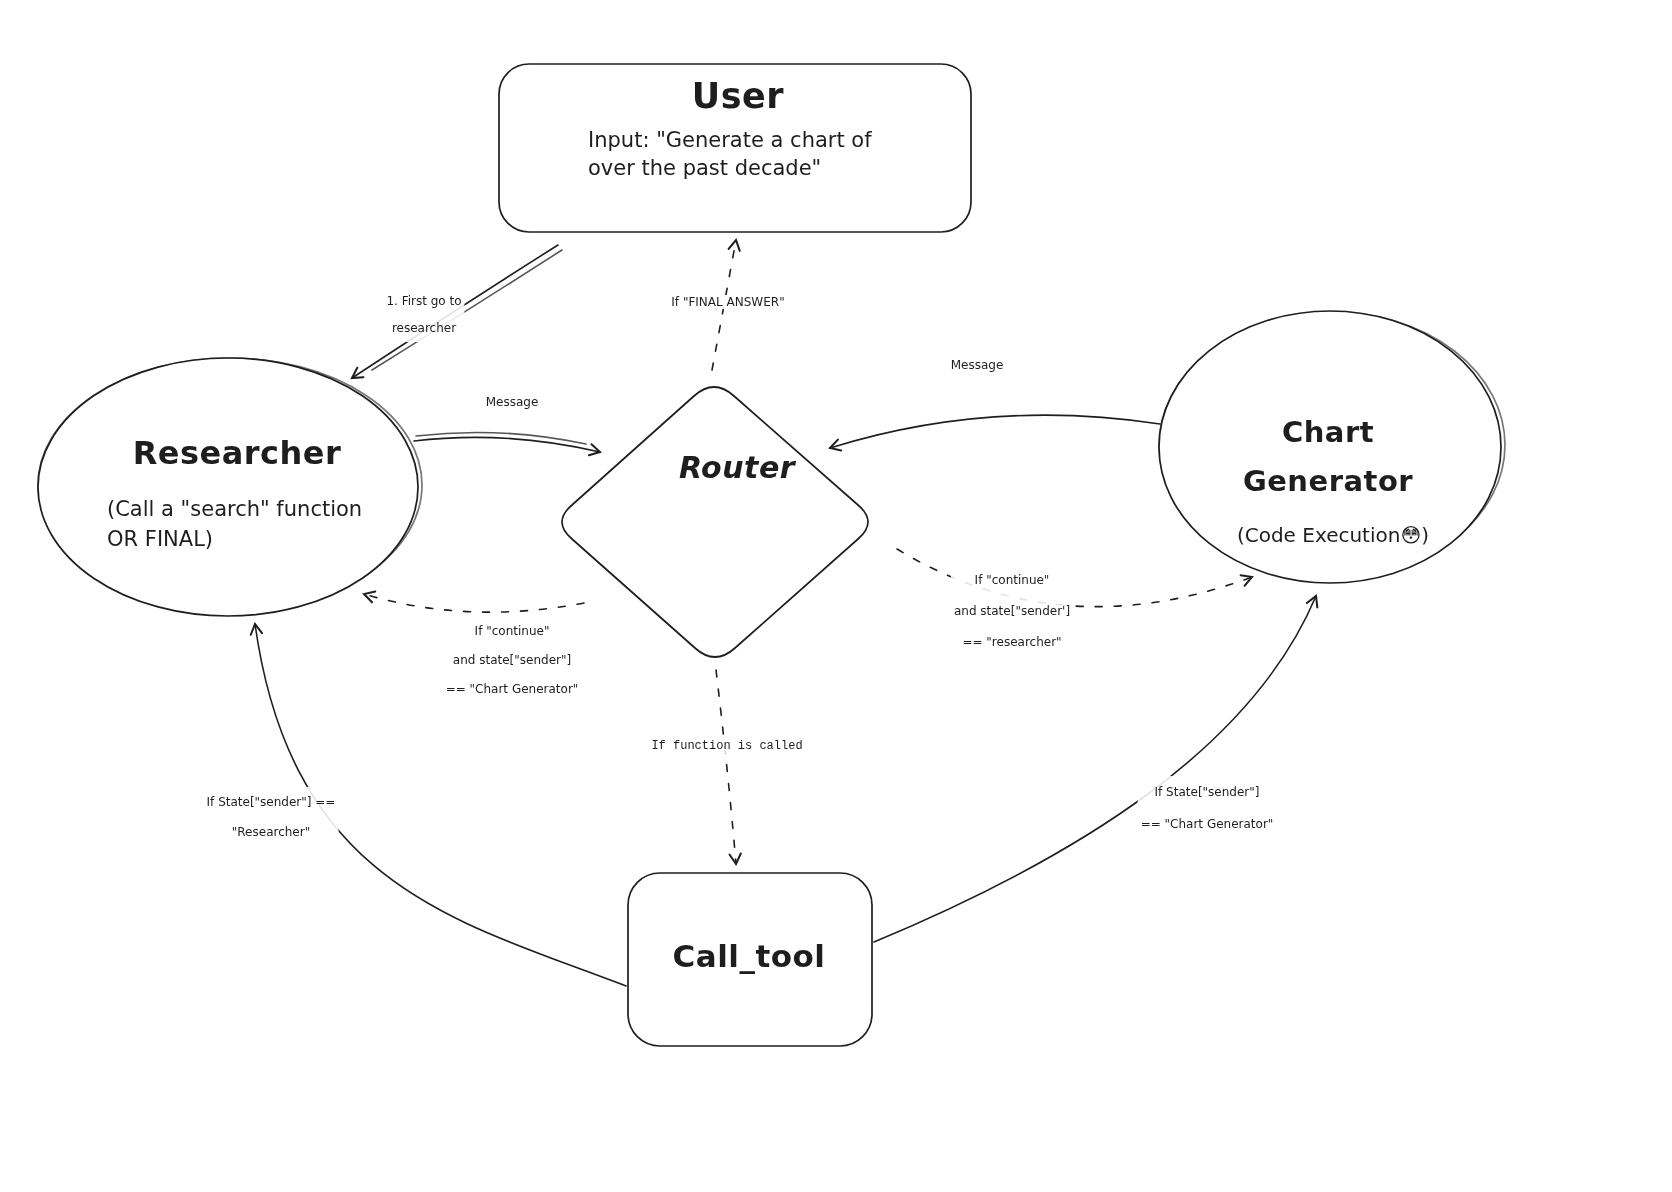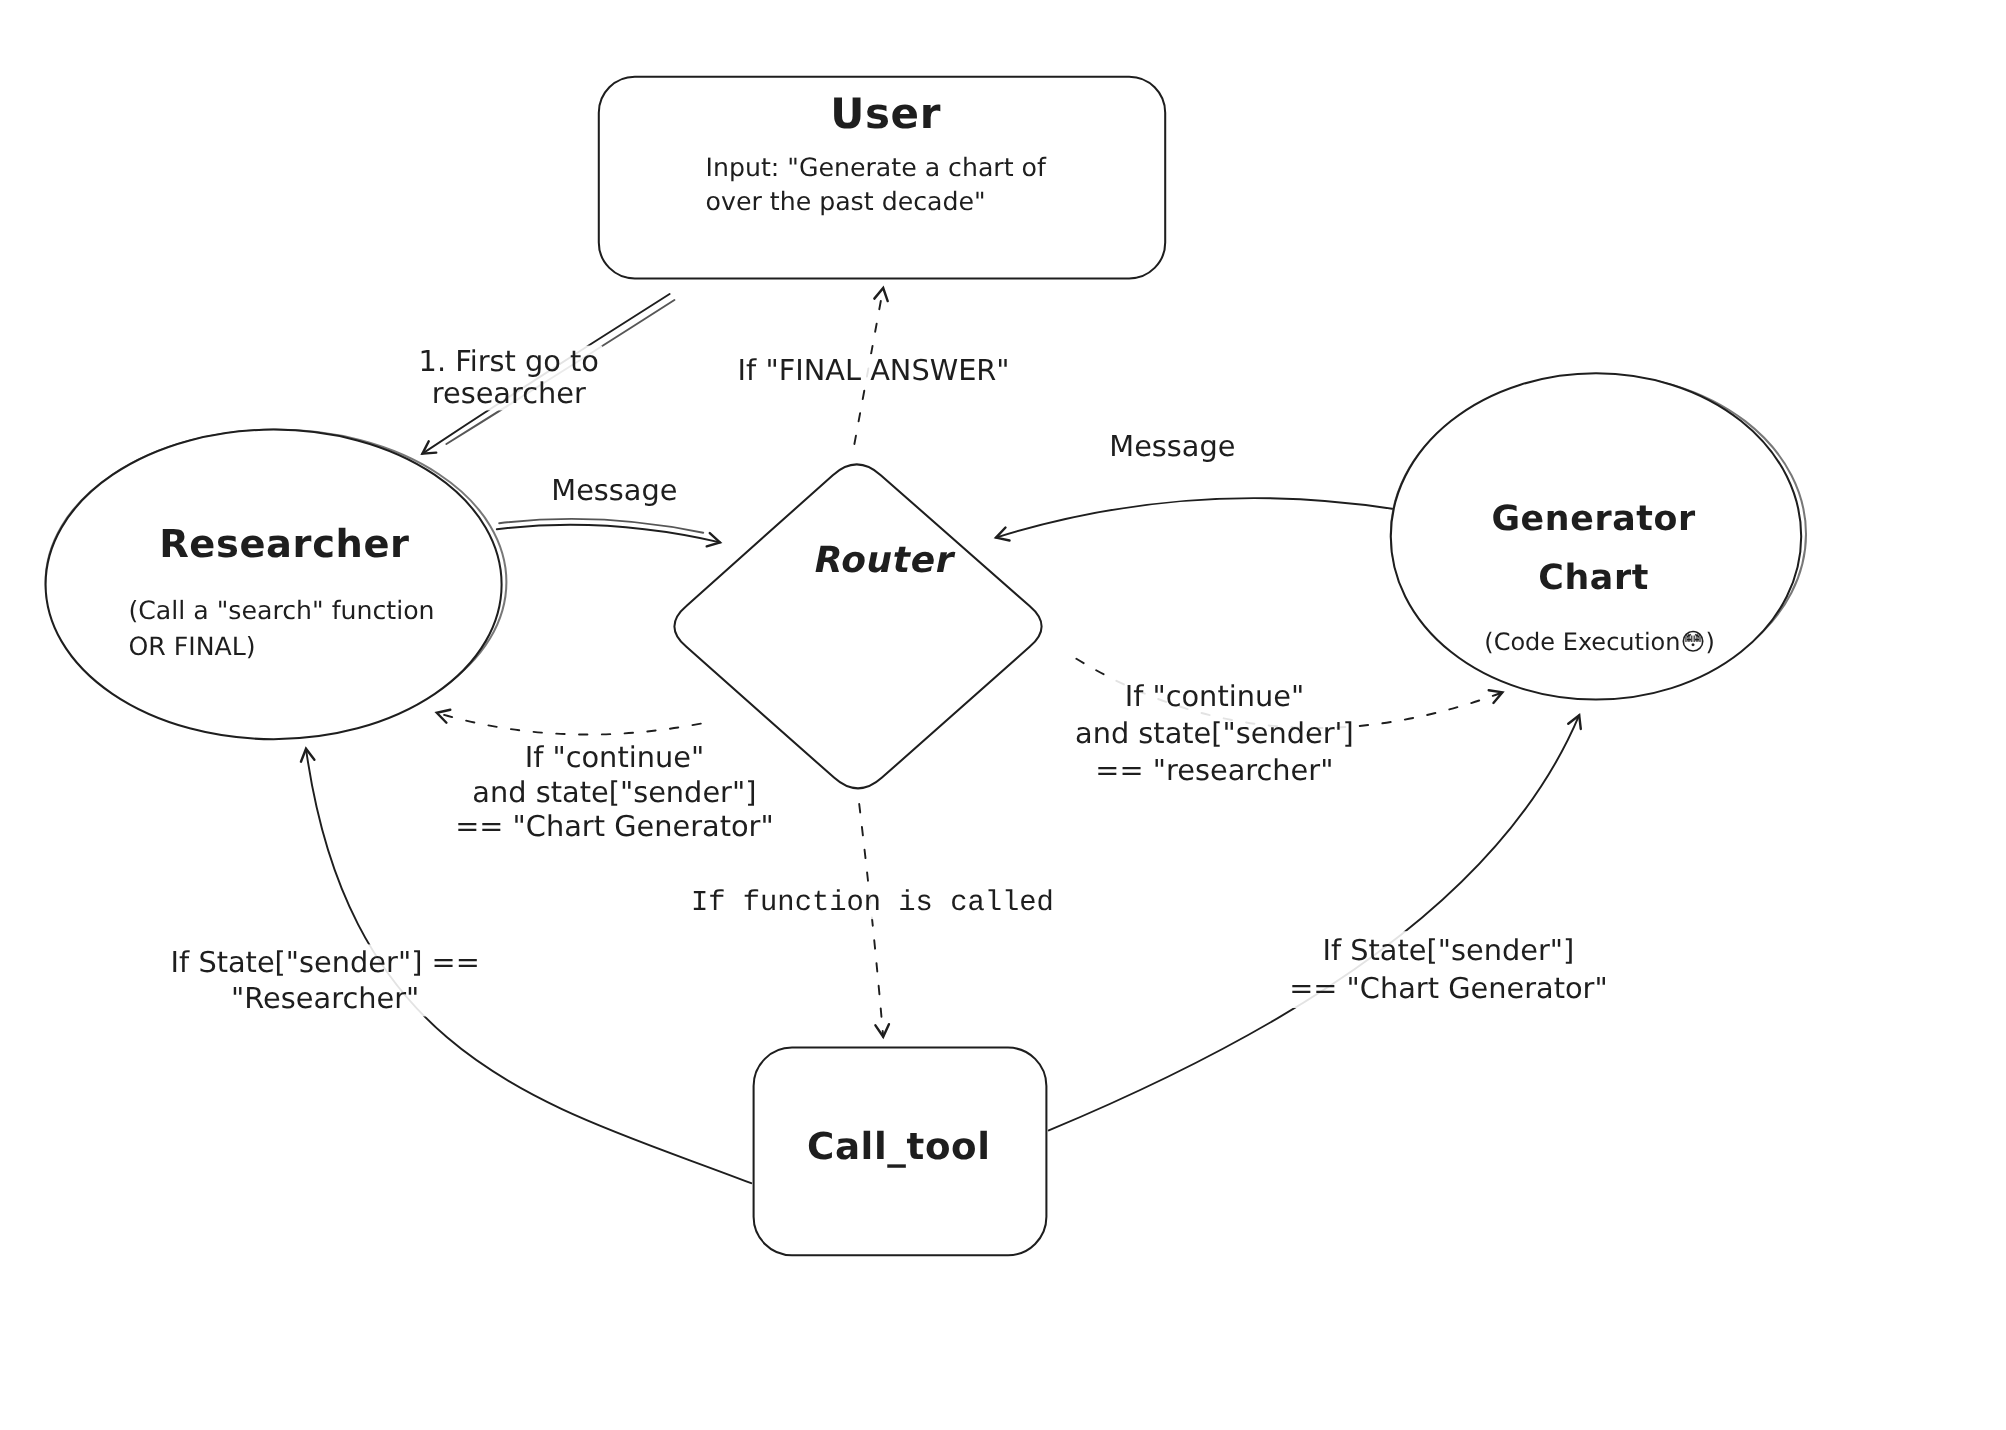--- a/index.html
+++ b/index.html
@@ -14,21 +14,21 @@
   .canvas svg{position:absolute;left:0;top:0;}
   .abs{position:absolute;}
   .ctr{transform:translateX(-50%);text-align:center;white-space:nowrap;}
   .node-title{font-weight:600;letter-spacing:.5px;}
   .t-user{font-size:35px;}
   .t-researcher{font-size:32px;}
   .t-router{font-size:30px;}
   .t-chartgen{font-size:29px;line-height:49px;}
   .t-calltool{font-size:31px;}
   .node-sub{font-size:21px;font-weight:500;}
-  .edge-label{font-size:24px;font-weight:500;background:rgba(255,255,255,.88);padding:0 3px;}
+  .edge-label{font-size:12px;font-weight:500;background:rgba(255,255,255,.88);padding:0 3px;}
   .lh28{line-height:28px;}
   .lh30{line-height:30px;}
   .lh27{line-height:27px;}
   .lh29{line-height:29px;}
   .lh31{line-height:31px;}
   .lh32{line-height:32px;}
   .pre{white-space:pre;}
   .line{display:block;}
 </style>
 </head>
@@ -76,22 +76,22 @@
 
   <div class="abs ctr node-title t-researcher" style="left:237px;top:434px;">Researcher</div>
   <div class="abs node-sub lh30" style="left:107px;top:494px;">
     <span class="line">(Call a "search" function</span>
     <span class="line">OR FINAL)</span>
   </div>
 
   <div class="abs ctr node-title t-router" style="left:737px;top:450px;font-style:italic;">Router</div>
 
   <div class="abs ctr node-title t-chartgen" style="left:1328px;top:408px;">
+    <span class="line">Chart</span>
     <span class="line">Generator</span>
-    <span class="line">Chart</span>
   </div>
   <div class="abs ctr node-sub" style="left:1333px;top:506px;font-size:20px;margin-top:17px;">(Code Execution😳)</div>
 
   <div class="abs ctr node-title t-calltool" style="left:749px;top:938px;">Call_tool</div>
 
   <div class="abs ctr edge-label lh27" style="left:424px;top:288px;">
     <span class="line">1. First go to</span>
     <span class="line">researcher</span>
   </div>
 

